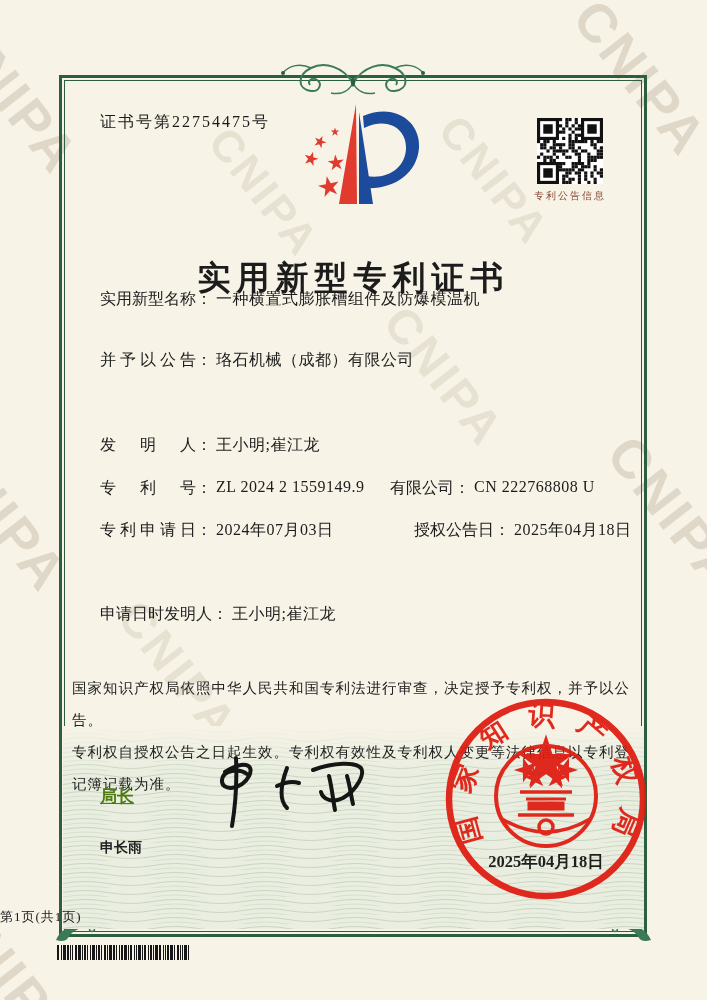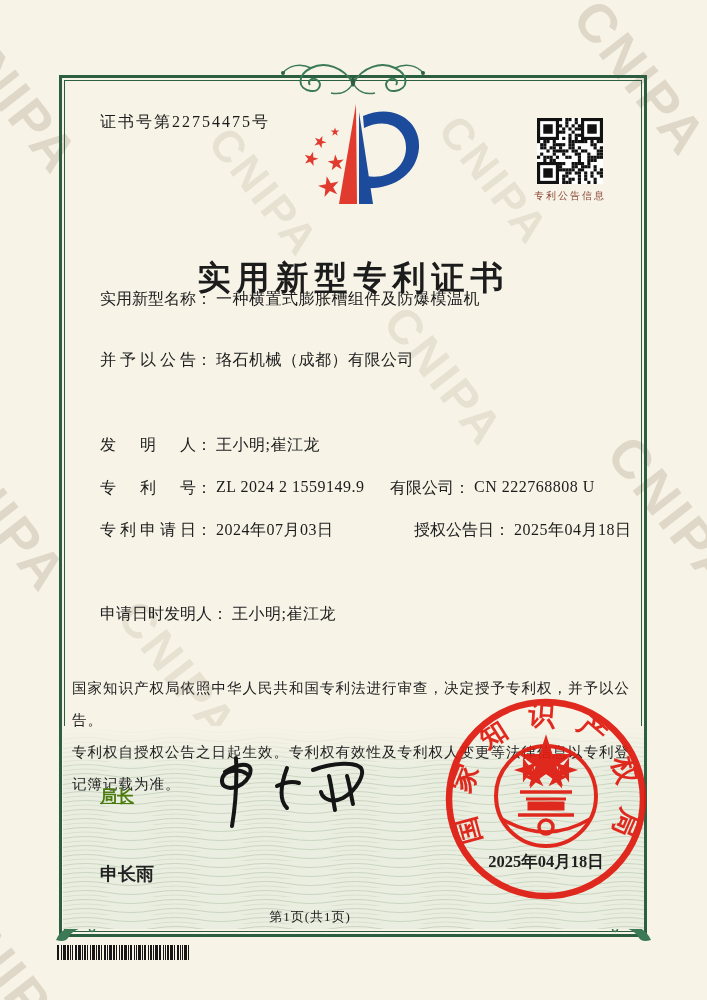--- a/index.html
+++ b/index.html
@@ -33,23 +33,23 @@
   
   .statement{position:absolute;left:72px;top:672px;width:562px;text-align:left;font-size:14.5px;
       line-height:32px;letter-spacing:1px;color:#222;}
   
   .waves{position:absolute;left:63px;top:726px;}
   .wave-fade{position:absolute;left:63px;top:726px;width:581px;height:46px;
       background:linear-gradient(#f7f3e7,rgba(247,243,231,0));}
   
   .sig-title{position:absolute;left:100px;top:785px;font-family:"Liberation Sans","DejaVu Sans",sans-serif;
       font-weight:bold;font-size:17px;color:#4d7c0f;text-decoration:underline;}
-  .sig-name{position:absolute;left:100px;top:862px;font-family:"Liberation Sans","DejaVu Sans",sans-serif;
-      font-weight:bold;font-size:18px;color:#222;}
-  .footer-page{position:absolute;left:0;top:908px;width:620px;text-align:center;font-size:13px;letter-spacing:1px;}
+  .sig-name{position:absolute;left:100px;top:839px;font-family:"Liberation Sans","DejaVu Sans",sans-serif;
+      font-weight:bold;font-size:14px;color:#222;}
+  .footer-page{position:absolute;left:0;top:908px;width:620px;text-align:left;font-size:13px;letter-spacing:1px;}
   
   .barcode{position:absolute;left:57px;top:945px;height:15px;display:flex;align-items:stretch;}
   .barcode div{background:#161616;}
   .hidden-defs{position:absolute;width:0;height:0;overflow:hidden;}
 </style>
 </head>
 <body>
 
 <div class="page">
 

